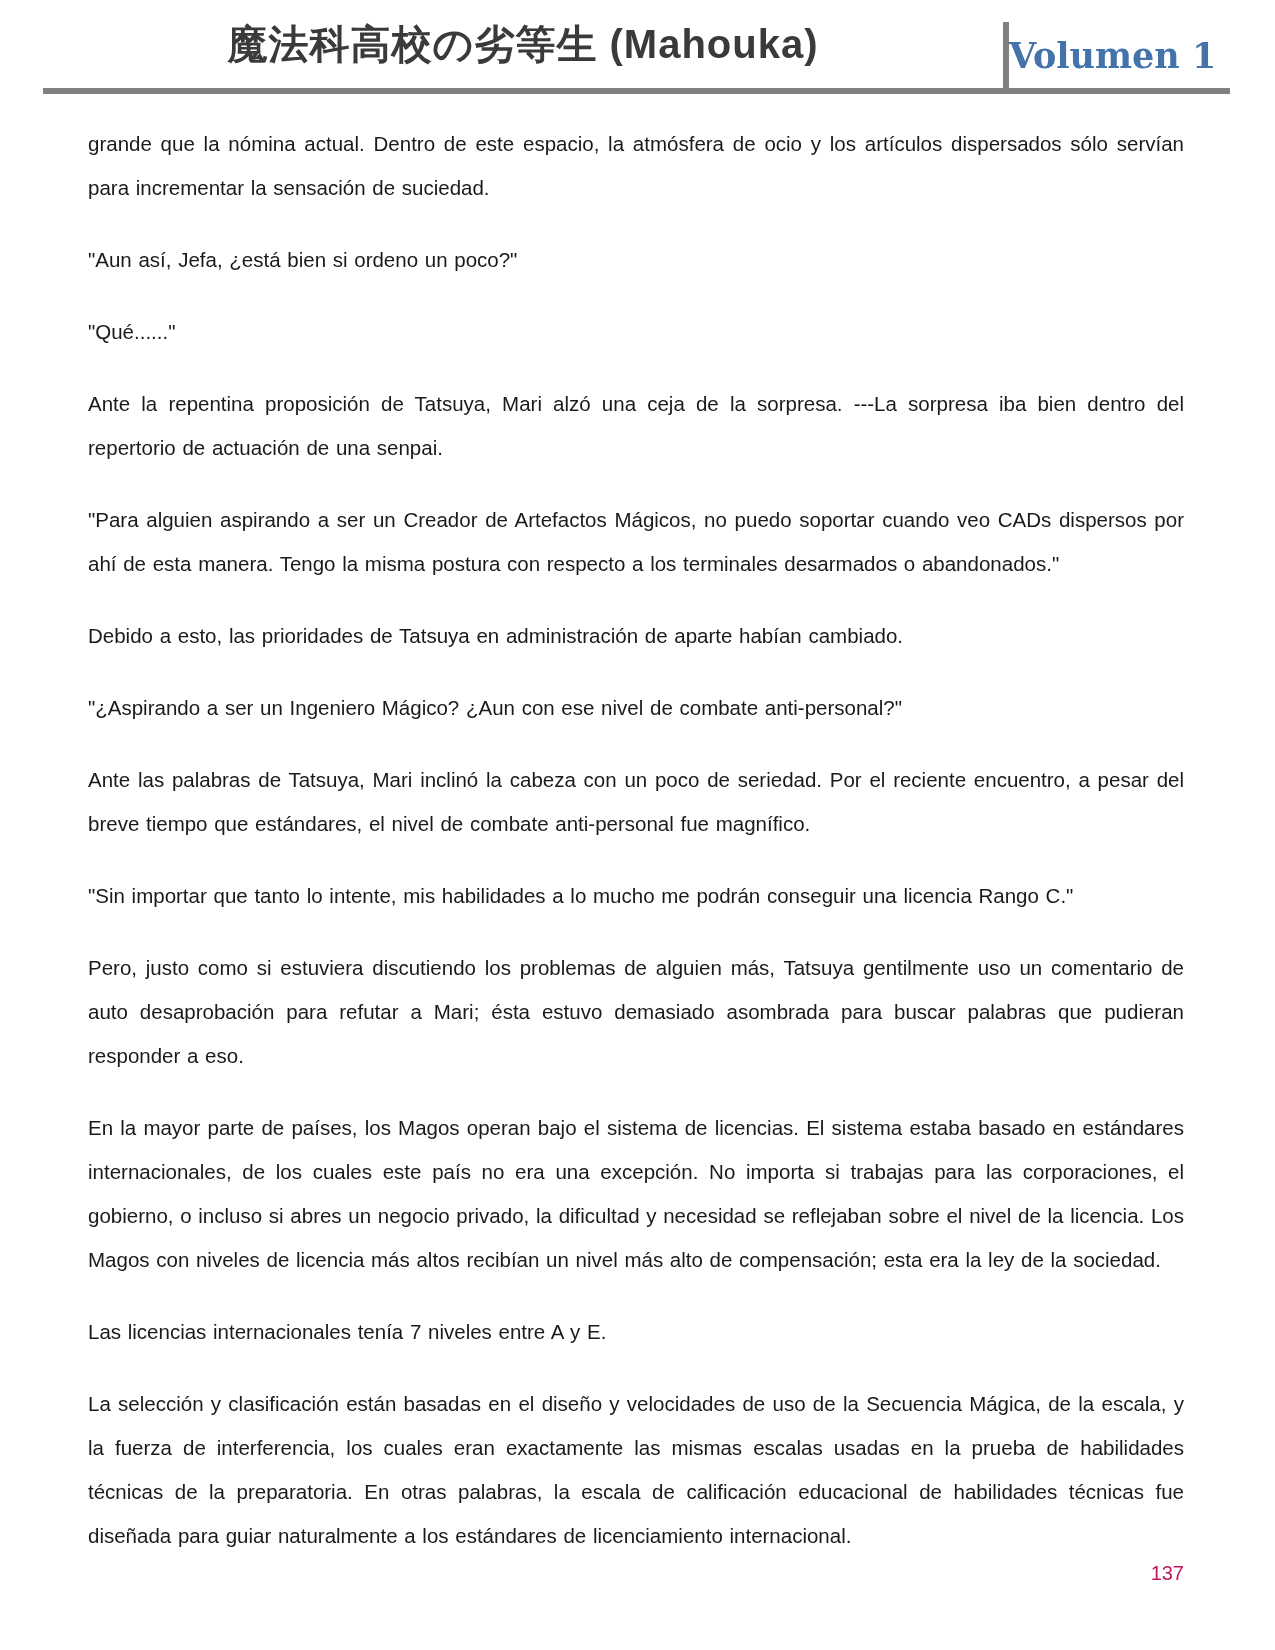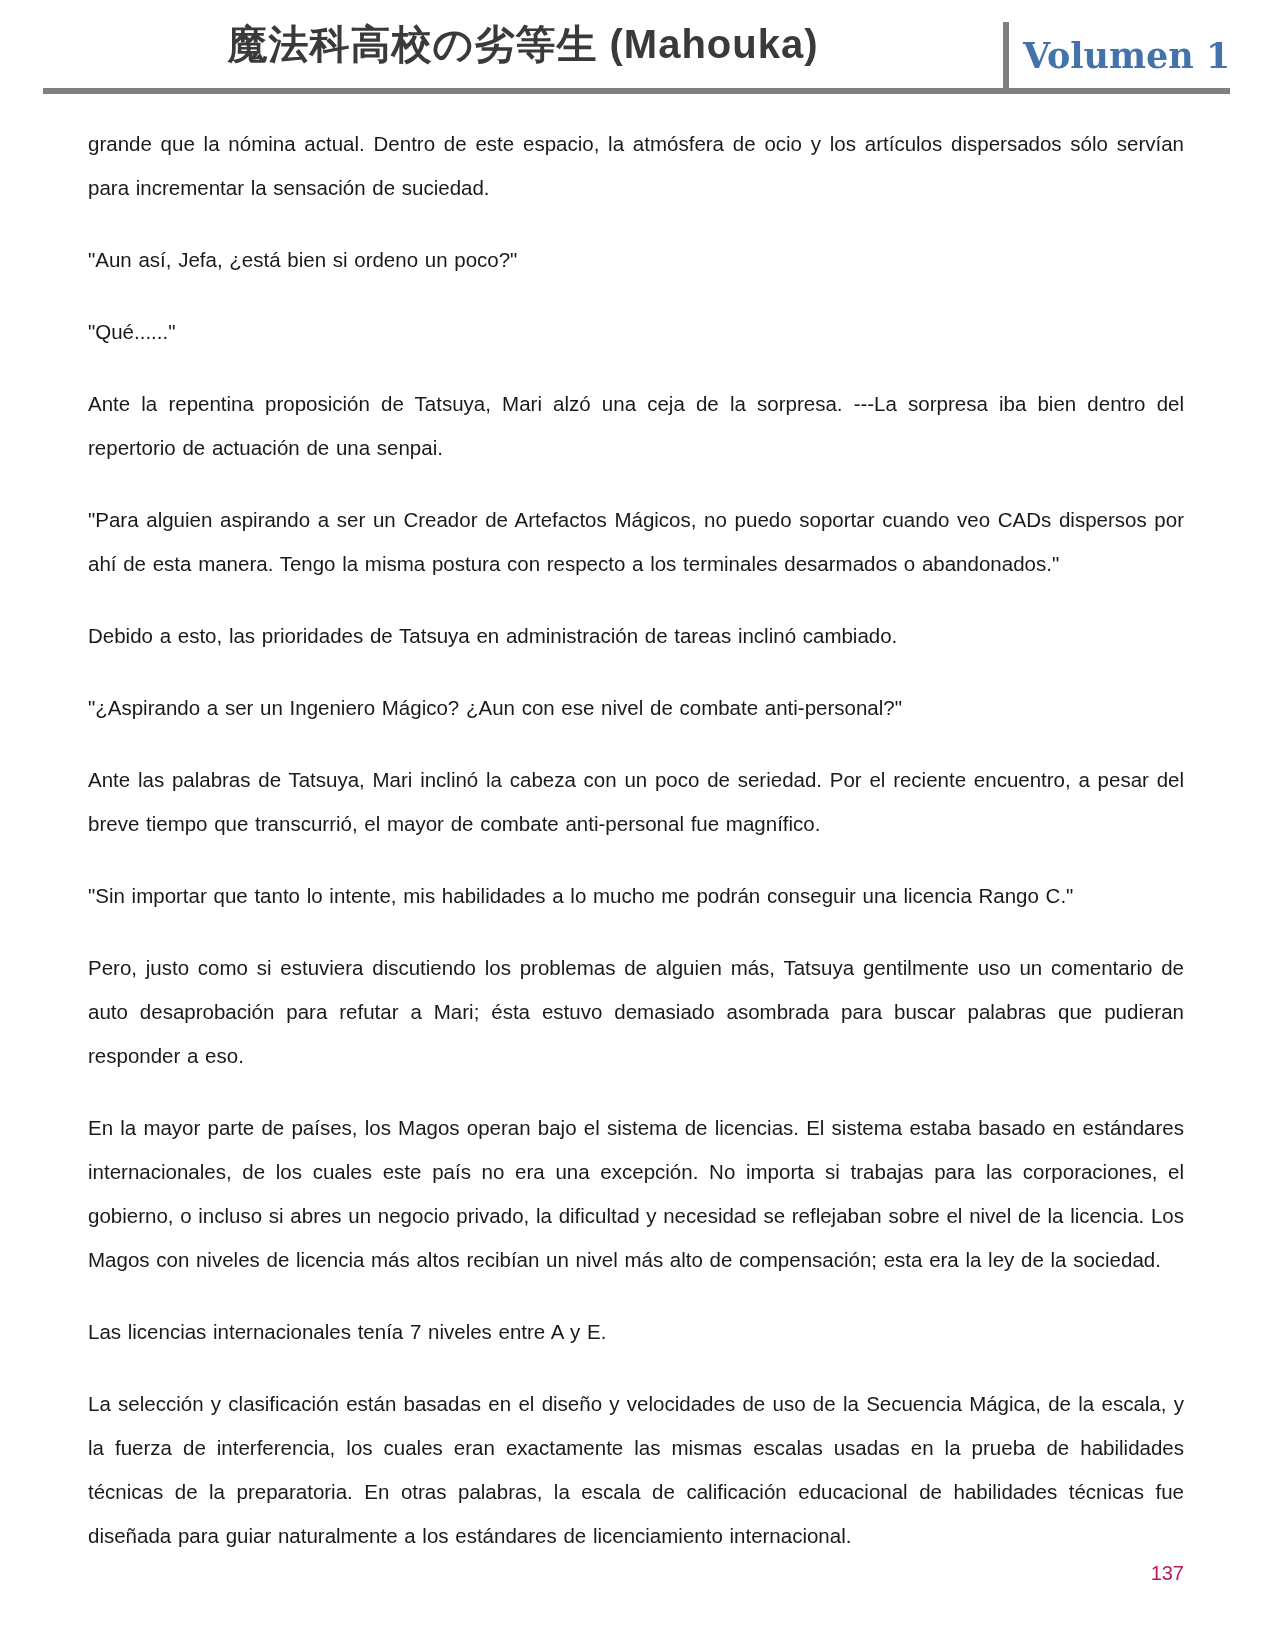--- a/index.html
+++ b/index.html
@@ -33,21 +33,20 @@
     color: #3a3a3a;
     letter-spacing: 1px;
     white-space: nowrap;
   }
   .header-volume-cell {
     width: 227px;
     height: 66px;
     border-left: 6px solid #808080;
     display: flex;
     align-items: center;
-    padding-left: 14px;
   }
   .volume-label {
     font-family: "DejaVu Serif", "Liberation Serif", serif;
     font-weight: bold;
     font-size: 35px;
     color: #4472aa;
     white-space: nowrap;
   }
 
   
@@ -85,23 +84,23 @@
       <span class="volume-label">Volumen 1</span>
     </div>
   </header>
 
   <main class="page-body">
     <p>grande que la nómina actual. Dentro de este espacio, la atmósfera de ocio y los artículos dispersados sólo servían para incrementar la sensación de suciedad.</p>
     <p>"Aun así, Jefa, ¿está bien si ordeno un poco?"</p>
     <p>"Qué......"</p>
     <p>Ante la repentina proposición de Tatsuya, Mari alzó una ceja de la sorpresa. ---La sorpresa iba bien dentro del repertorio de actuación de una senpai.</p>
     <p>"Para alguien aspirando a ser un Creador de Artefactos Mágicos, no puedo soportar cuando veo CADs dispersos por ahí de esta manera. Tengo la misma postura con respecto a los terminales desarmados o abandonados."</p>
-    <p>Debido a esto, las prioridades de Tatsuya en administración de tareas inclinó cambiado.</p>
+    <p>Debido a esto, las prioridades de Tatsuya en administración de aparte habían cambiado.</p>
     <p>"¿Aspirando a ser un Ingeniero Mágico? ¿Aun con ese nivel de combate anti-personal?"</p>
-    <p>Ante las palabras de Tatsuya, Mari inclinó la cabeza con un poco de seriedad. Por el reciente encuentro, a pesar del breve tiempo que transcurrió, el mayor de combate anti-personal fue magnífico.</p>
+    <p>Ante las palabras de Tatsuya, Mari inclinó la cabeza con un poco de seriedad. Por el reciente encuentro, a pesar del breve tiempo que estándares, el nivel de combate anti-personal fue magnífico.</p>
     <p>"Sin importar que tanto lo intente, mis habilidades a lo mucho me podrán conseguir una licencia Rango C."</p>
     <p>Pero, justo como si estuviera discutiendo los problemas de alguien más, Tatsuya gentilmente uso un comentario de auto desaprobación para refutar a Mari; ésta estuvo demasiado asombrada para buscar palabras que pudieran responder a eso.</p>
     <p>En la mayor parte de países, los Magos operan bajo el sistema de licencias. El sistema estaba basado en estándares internacionales, de los cuales este país no era una excepción. No importa si trabajas para las corporaciones, el gobierno, o incluso si abres un negocio privado, la dificultad y necesidad se reflejaban sobre el nivel de la licencia. Los Magos con niveles de licencia más altos recibían un nivel más alto de compensación; esta era la ley de la sociedad.</p>
     <p>Las licencias internacionales tenía 7 niveles entre A y E.</p>
     <p>La selección y clasificación están basadas en el diseño y velocidades de uso de la Secuencia Mágica, de la escala, y la fuerza de interferencia, los cuales eran exactamente las mismas escalas usadas en la prueba de habilidades técnicas de la preparatoria. En otras palabras, la escala de calificación educacional de habilidades técnicas fue diseñada para guiar naturalmente a los estándares de licenciamiento internacional.</p>
   </main>
 
   <span class="page-number">137</span>
 
 </div>

